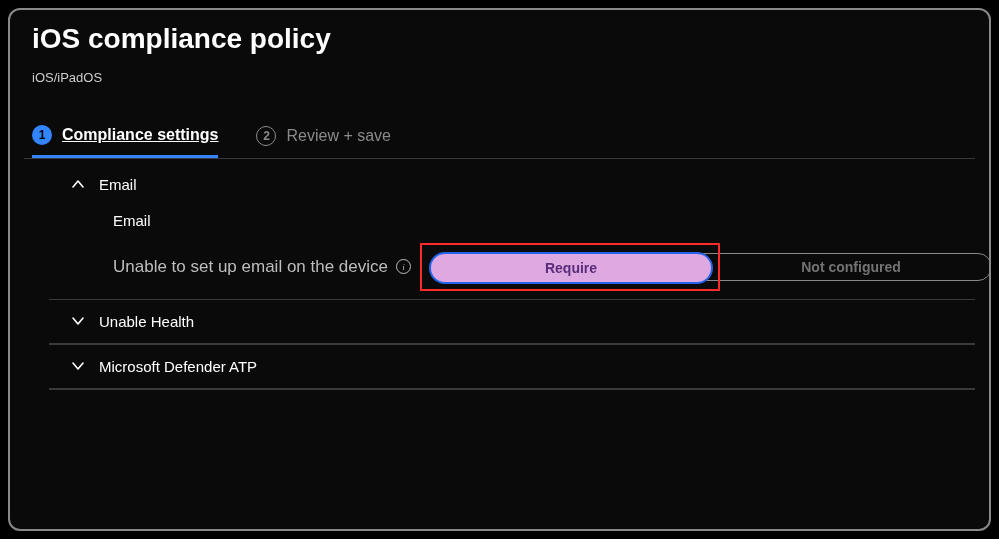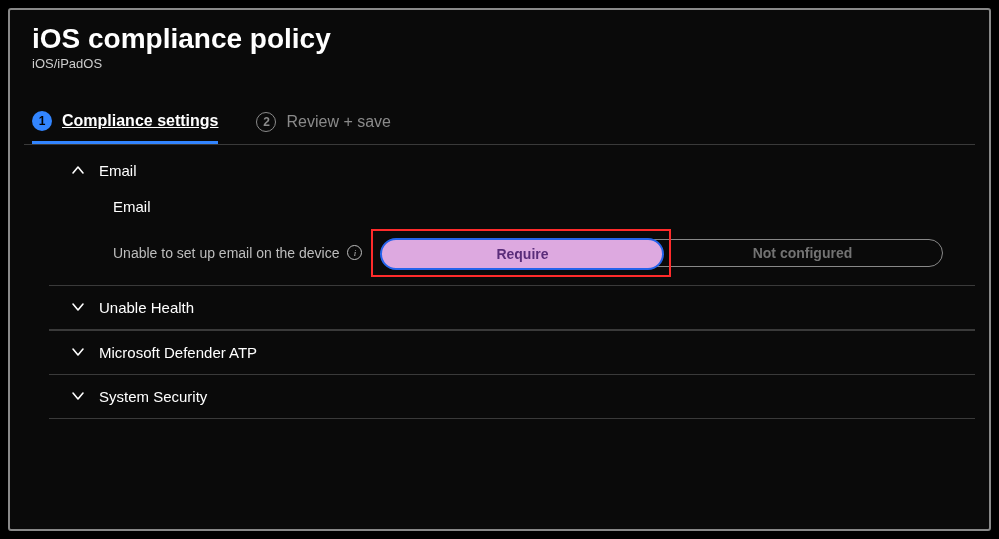--- a/index.html
+++ b/index.html
@@ -7,40 +7,40 @@
       background: #000;
       font-family: 'Segoe UI', -apple-system, sans-serif;
       color: #fff;
       width: 999px;
       height: 539px;
       position: relative;
     }
     .panel {
       background: #0a0a0a;
       border: 2px solid #888;
-      border-radius: 3px;
+      border-radius: 12px;
       width: 983px;
       height: 523px;
       margin: 8px;
       padding: 12px 0 0 0;
       overflow: hidden;
     }
     .header {
       padding: 0 22px 8px 22px;
     }
     .title {
       font-size: 28px;
       font-weight: 600;
       color: #fff;
       line-height: 1.2;
     }
     .subtitle {
       font-size: 13px;
       color: #ccc;
-      margin-top: 0;
+      margin-top: 14px;
     }
     .tabs {
       display: flex;
       gap: 38px;
       padding: 32px 22px 0 22px;
       align-items: center;
     }
     .tab {
       display: flex;
       align-items: center;
@@ -104,21 +104,21 @@
       font-size: 15px;
       color: #fff;
       margin-bottom: 24px;
     }
     .setting-row {
       display: flex;
       align-items: center;
       gap: 8px;
     }
     .setting-label {
-      font-size: 14px;
+      font-size: 17px;
       color: #bdbdbd;
       flex: 0 0 auto;
     }
     .info-icon {
       width: 15px;
       height: 15px;
       border: 1.3px solid #bdbdbd;
       border-radius: 50%;
       display: flex;
       align-items: center;
@@ -244,25 +244,17 @@
       <span class="chevron">
         <svg viewBox="0 0 14 14" width="14" height="14">
             <path d="M2 4 L7 10 L12 4" stroke="#fff" stroke-width="1.6" fill="none" stroke-linecap="round" stroke-linejoin="round"></path>
           </svg>
       </span>
       <span>Microsoft Defender ATP</span>
     </div>
 
     <div class="divider"></div>
 
-    <div class="section-row">
-      <span class="chevron">
-        <svg viewBox="0 0 14 14" width="14" height="14">
-            <path d="M2 4 L7 10 L12 4" stroke="#fff" stroke-width="1.6" fill="none" stroke-linecap="round" stroke-linejoin="round"></path>
-          </svg>
-      </span>
-      <span>System Security</span>
-    </div>
 
     <div class="divider"></div>
 
   </div>
 </div>
 
 </body></html>

